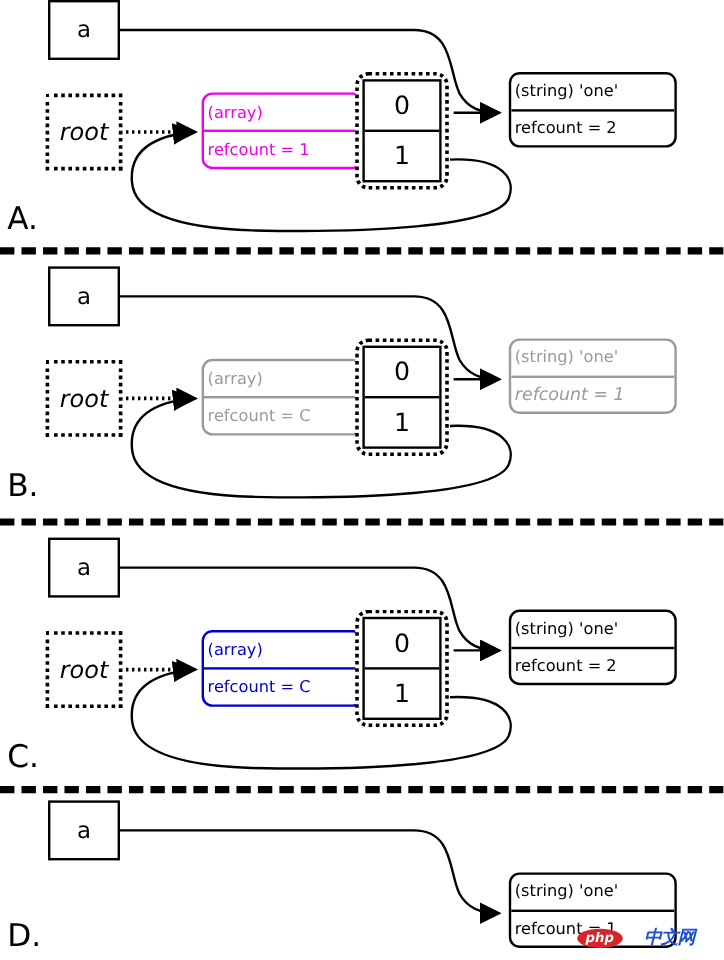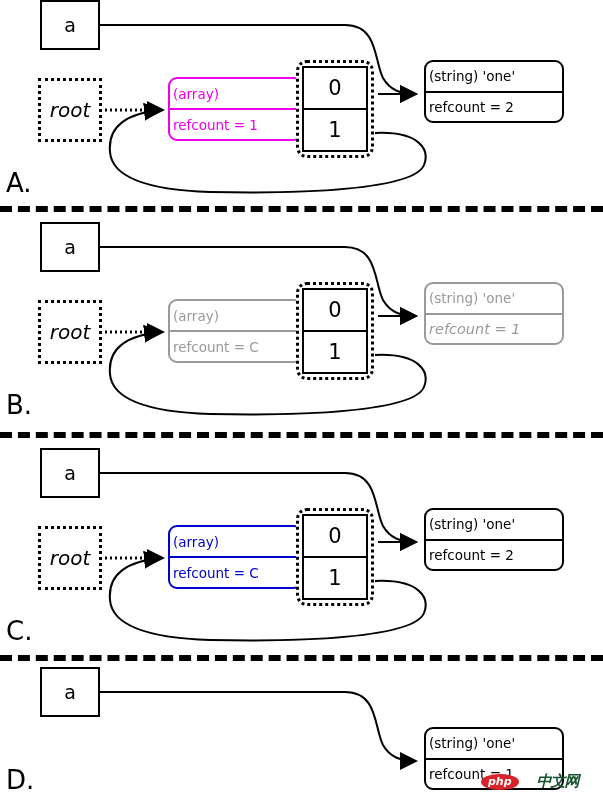--- a/index.html
+++ b/index.html
@@ -81,21 +81,21 @@
   
   .watermark{
     position:absolute;display:flex;align-items:center;gap:18px;
   }
   .wm-php{
     background:#d8232a;color:#fff;border-radius:50%;
     font-size:11px;font-weight:bold;font-style:italic;
     padding:2px 7px 3px 7px;line-height:1;
   }
   .wm-cn{
-    font-size:15px;font-weight:bold;color:#14532d;font-style:italic;
+    font-size:15px;font-weight:bold;color:#1d4ed8;font-style:italic;
     letter-spacing:-1px;
   }
 </style>
 </head>
 <body>
 
 <div class="panel" style="top:0;height:208px;">
   <svg class="wires" width="603" height="208">
     <defs>
       <marker id="ah" markerWidth="9" markerHeight="9" refX="8" refY="4.5" orient="auto">

